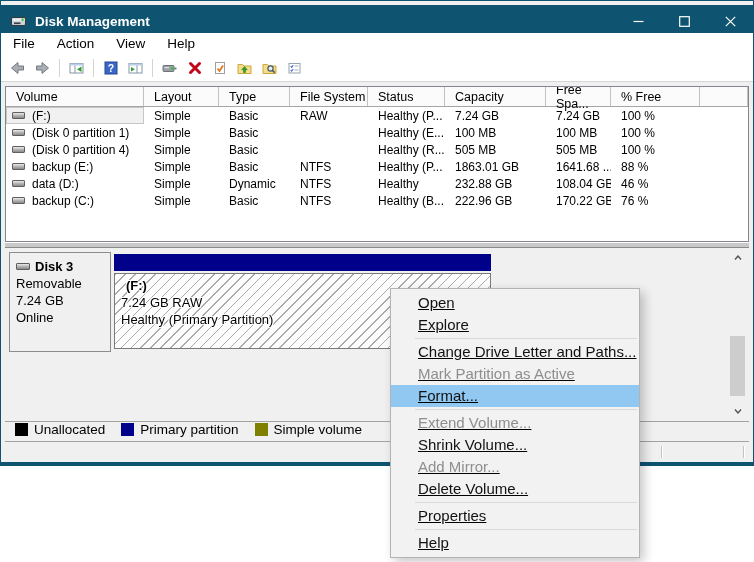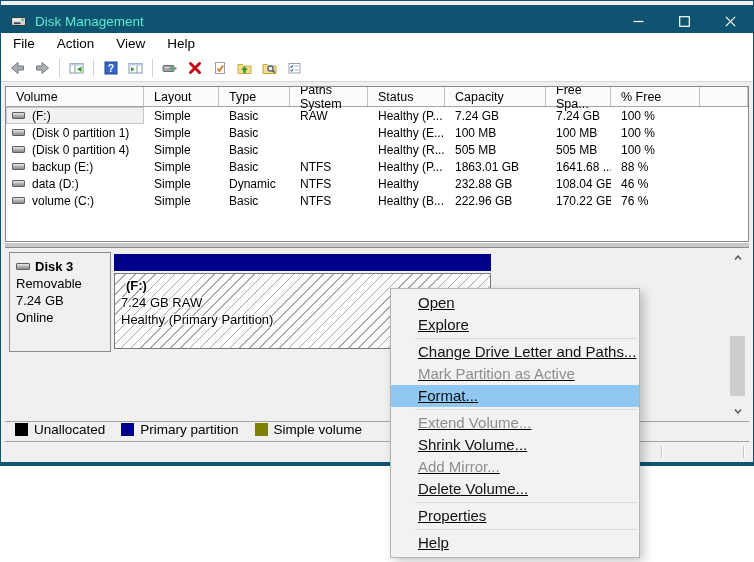--- a/index.html
+++ b/index.html
@@ -3,21 +3,21 @@
 <meta charset="utf-8">
 <style>
   * { margin:0; padding:0; box-sizing:border-box; }
   html,body { width:754px; height:562px; overflow:hidden; background:#fff;
     font-family:"Liberation Sans","DejaVu Sans",sans-serif; }
   .window { position:absolute; left:0; top:0; width:754px; height:466px;
     border:1px solid #0e536f; border-bottom:4px solid #0e536f; background:#f0f0f0; }
 
   
   .titlebar { position:absolute; left:0; top:4px; width:752px; height:32px;
-    background:#0e536f; display:flex; align-items:center; color:#5eead4; }
+    background:#0e536f; display:flex; align-items:center; color:#ffffff;font-weight:bold; }
   .titlebar .appicon { margin:0 8px 0 9px; display:flex; }
   .titlebar .title { font-size:13.5px; }
   .caption-btns { margin-left:auto; display:flex; height:32px; }
   .cap-btn { width:46px; height:32px; display:flex; align-items:center; justify-content:center; }
 
   
   .menubar { position:absolute; left:0; top:32px; width:752px; height:21px;
     background:#fff; display:flex; align-items:center; font-size:13.5px; padding-left:12px; }
   .menubar span { margin-right:22px; }
   .toolbar { position:absolute; left:0; top:53px; width:752px; height:28px;
@@ -200,21 +200,21 @@
         <line x1="8" y1="10" x2="12" y2="10" stroke="#9db0c0"></line>
         </svg>
     </div>
   </div>
 
   <div class="listview">
     <div class="lv-header">
       <div class="cell c0">Volume</div>
       <div class="cell c1">Layout</div>
       <div class="cell c2">Type</div>
-      <div class="cell c3">Paths System</div>
+      <div class="cell c3">File System</div>
       <div class="cell c4">Status</div>
       <div class="cell c5">Capacity</div>
       <div class="cell c6">Free Spa...</div>
       <div class="cell c7">% Free</div>
       <div class="cell c8"></div>
     </div>
 
     <div class="lv-row">
       <div class="cell c0 focusbox">
           <span class="vol-icon"></span>
@@ -276,21 +276,21 @@
       <div class="cell c2">Dynamic</div>
       <div class="cell c3">NTFS</div>
       <div class="cell c4">Healthy</div>
       <div class="cell c5">232.88 GB</div>
       <div class="cell c6">108.04 GB</div>
       <div class="cell c7">46 %</div>
     </div>
     <div class="lv-row">
       <div class="cell c0">
           <span class="vol-icon"></span>
-          <span>volume (C:)</span>
+          <span>backup (C:)</span>
         </div>
       <div class="cell c1">Simple</div>
       <div class="cell c2">Basic</div>
       <div class="cell c3">NTFS</div>
       <div class="cell c4">Healthy (B...</div>
       <div class="cell c5">222.96 GB</div>
       <div class="cell c6">170.22 GB</div>
       <div class="cell c7">76 %</div>
     </div>
   </div>

